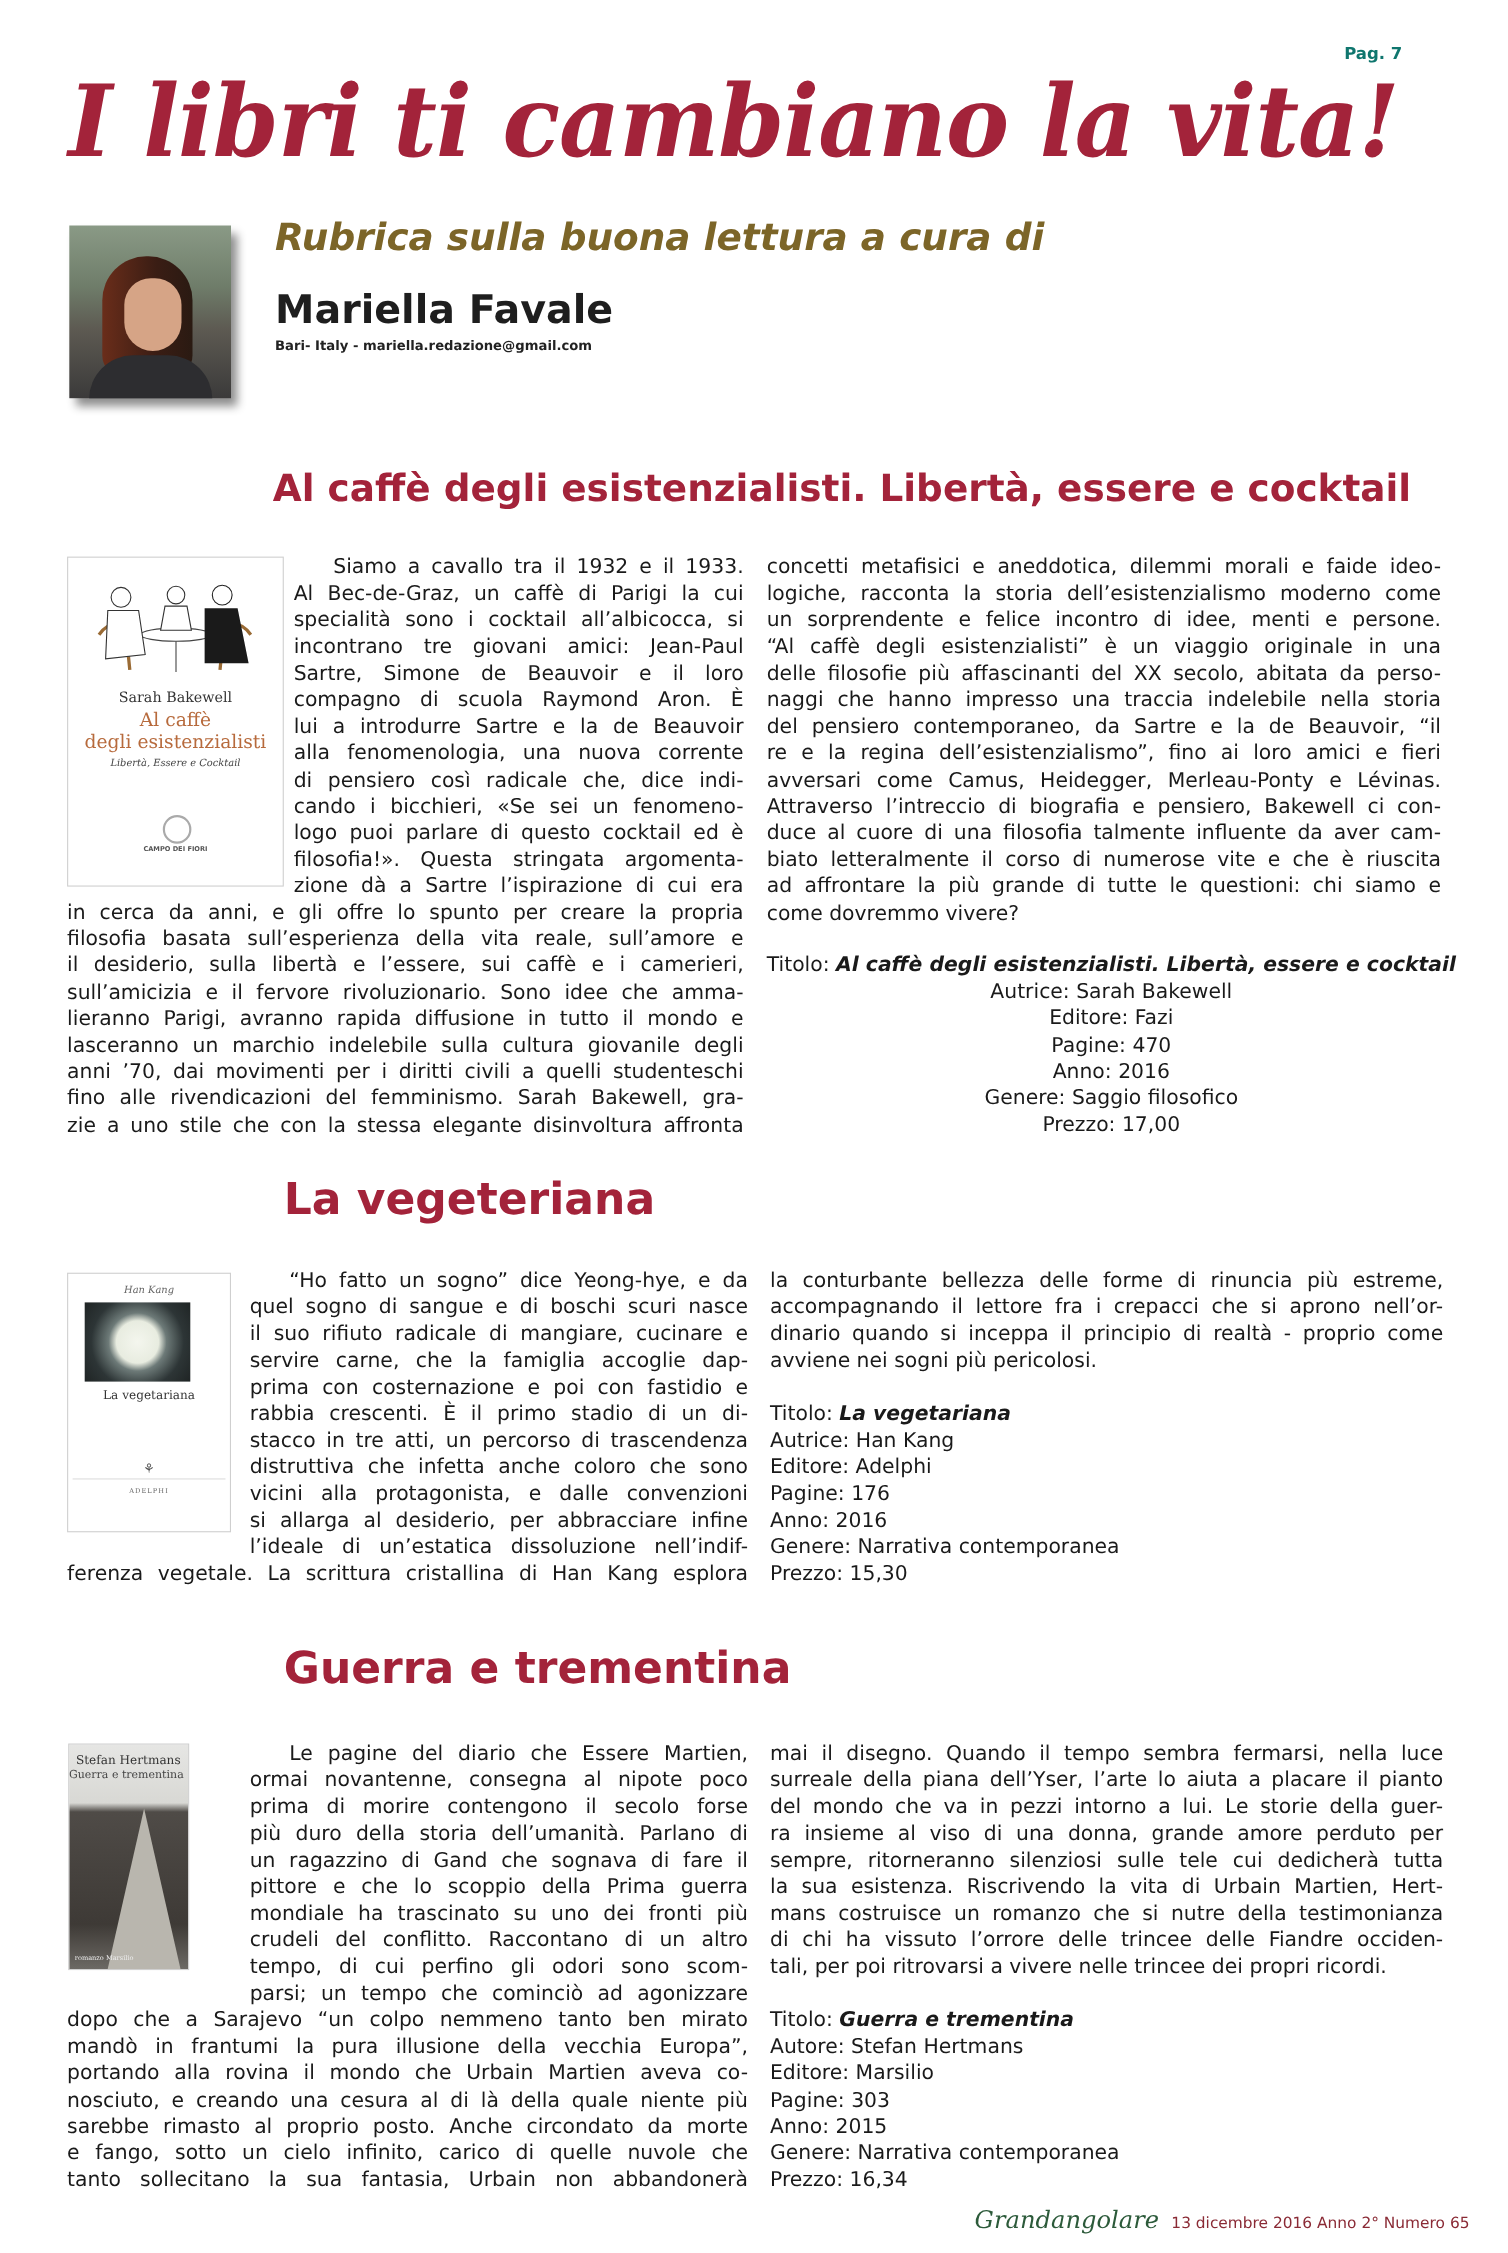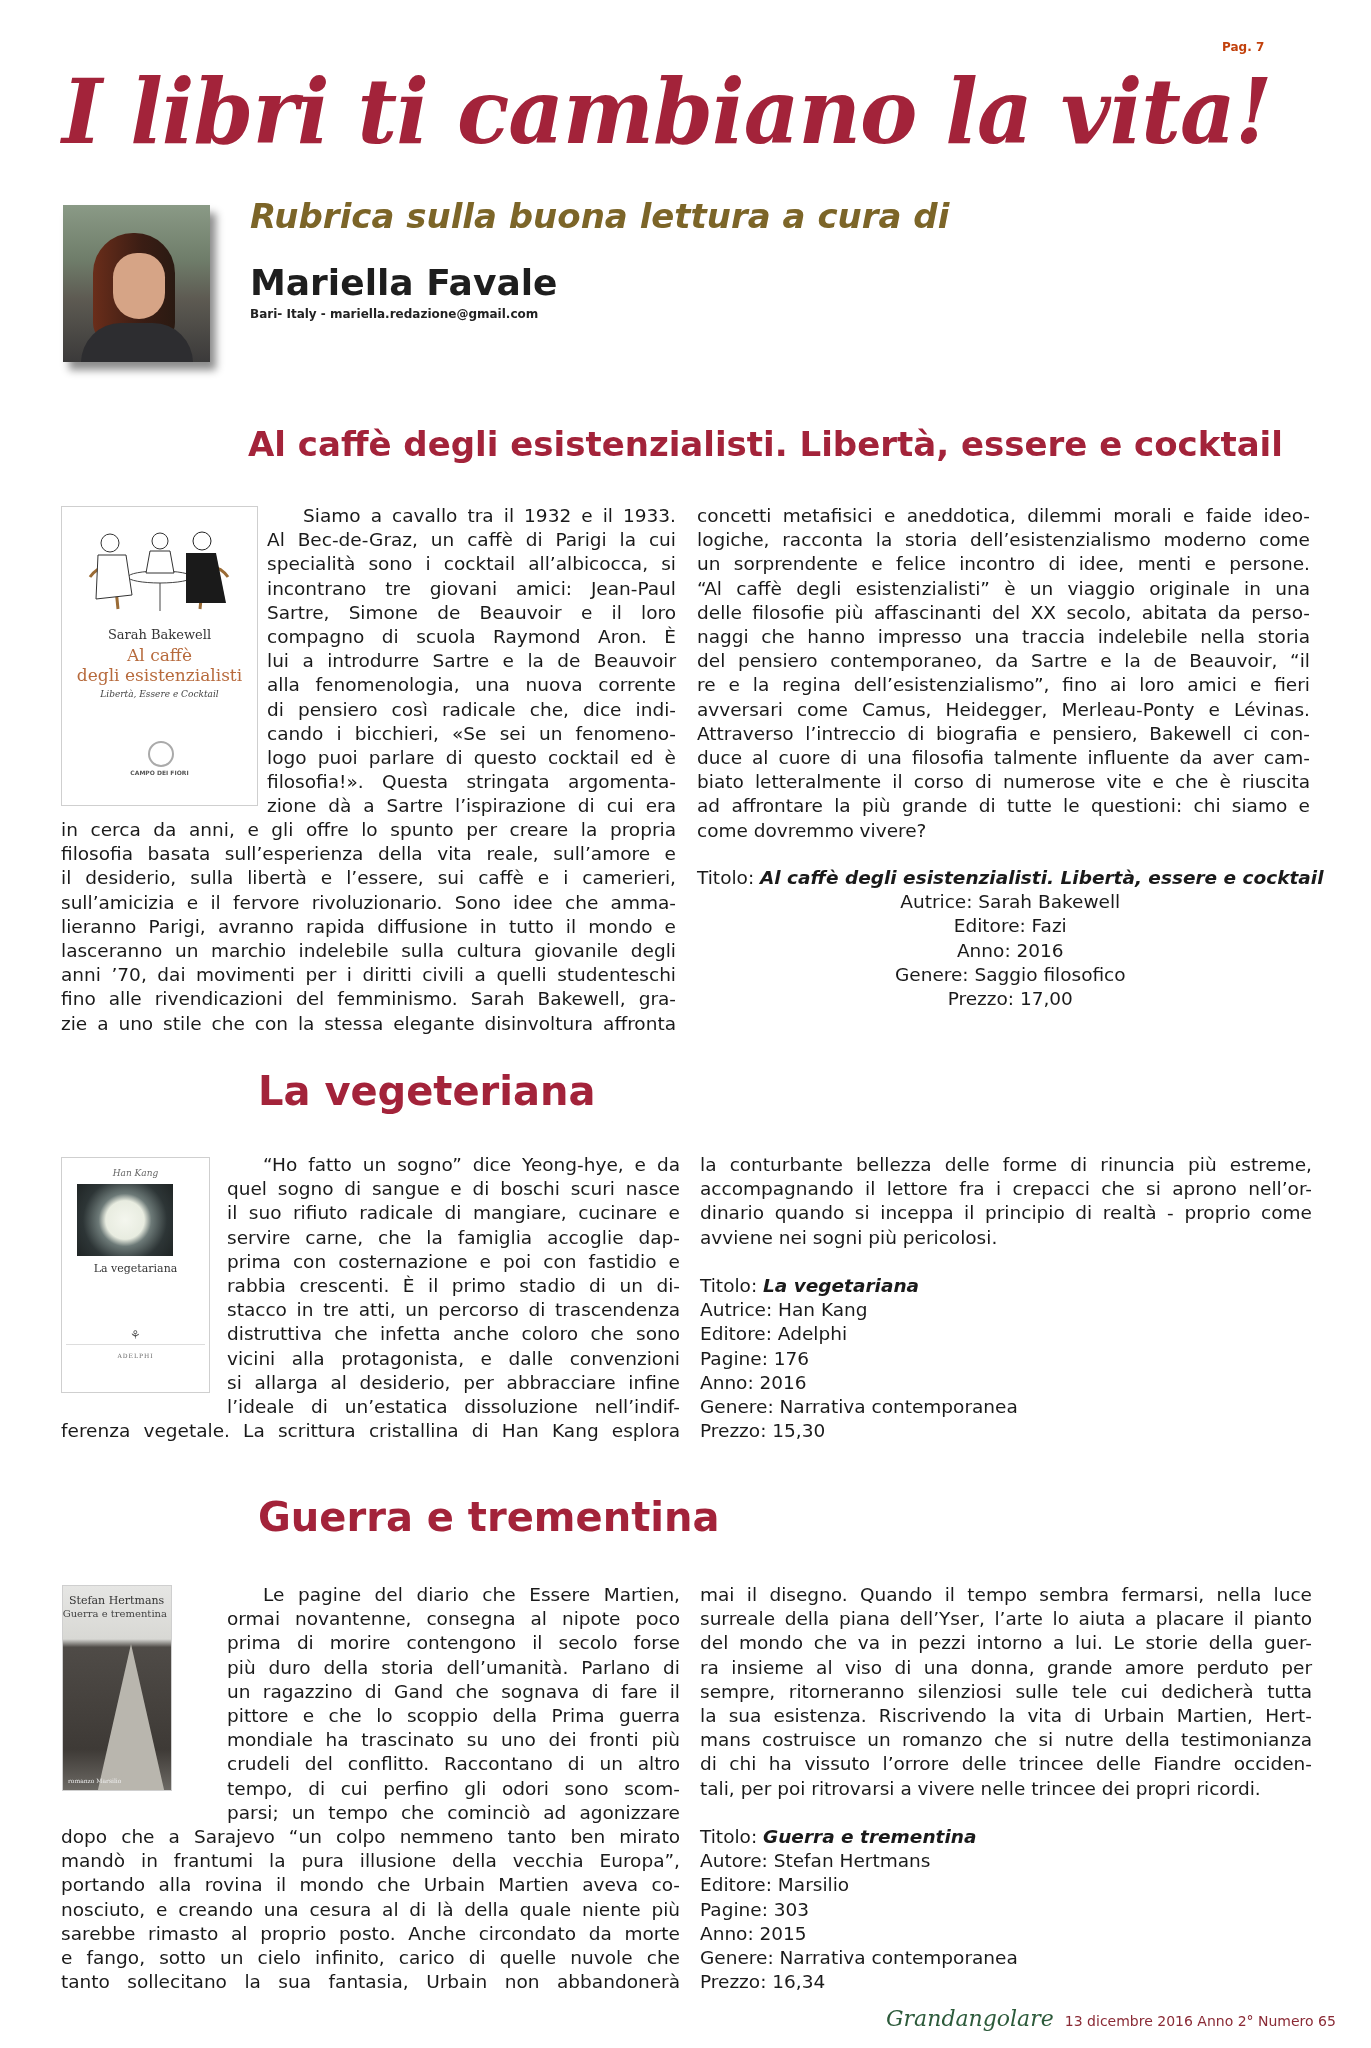--- a/index.html
+++ b/index.html
@@ -1,21 +1,21 @@
 <!DOCTYPE html>
 <html><head>
 <meta charset="utf-8">
 <style>
   * { box-sizing: border-box; margin: 0; padding: 0; }
   html, body { width: 1371px; height: 2048px; background: #ffffff; overflow: hidden; }
   body { position: relative; font-family: "DejaVu Sans", sans-serif; color: #1a1a1a; }
 
   .abs { position: absolute; }
 
-  .page-num { left: 1222px; top: 40px; font-size: 12px; font-weight: bold; color: #c2410c; font-family: "DejaVu Sans", sans-serif; }
+  .page-num { left: 1222px; top: 40px; font-size: 15px; font-weight: bold; color: #0f766e; font-family: "DejaVu Sans", sans-serif; }
 
   .masthead { left: 62px; top: 58px; font-family: "DejaVu Serif", serif; font-style: italic; font-weight: bold;
     font-size: 86px; color: #a3233a; letter-spacing: -1px; white-space: nowrap; transform: scaleY(1.05); transform-origin: left top; }
 
   .author-photo { left: 63px; top: 205px; width: 147px; height: 157px; box-shadow: 6px 8px 8px rgba(0,0,0,0.45);
     background: linear-gradient(180deg, #8a9a86 0%, #6f7d6a 35%, #5d5a52 60%, #3b3a3a 100%); overflow: hidden; }
   .author-photo .hair { position: absolute; left: 30px; top: 28px; width: 82px; height: 110px; border-radius: 40px 40px 20px 20px;
     background: linear-gradient(90deg, #6a2d1a, #3a1d14 60%, #2a1a12); }
   .author-photo .face { position: absolute; left: 50px; top: 48px; width: 52px; height: 66px; border-radius: 26px 26px 28px 28px; background: #d6a486; }
   .author-photo .body { position: absolute; left: 18px; top: 118px; width: 112px; height: 60px; border-radius: 40px 40px 0 0; background: #2d2d30; }
@@ -143,20 +143,21 @@
       <span class="line">duce al cuore di una filosofia talmente influente da aver cam-</span>
       <span class="line">biato letteralmente il corso di numerose vite e che è riuscita</span>
       <span class="line">ad affrontare la più grande di tutte le questioni: chi siamo e</span>
       <span class="line last">come dovremmo vivere?</span>
     </div>
 
   <div class="abs" style="left:697px; top:866px;text-align:center;">
     <span class="meta-line"><span>Titolo: </span><b>Al caffè degli esistenzialisti. Libertà, essere e cocktail</b></span>
     <span class="meta-line">Autrice: Sarah Bakewell</span>
     <span class="meta-line">Editore: Fazi</span>
+    <span class="meta-line">Pagine: 470</span>
     <span class="meta-line">Anno: 2016</span>
     <span class="meta-line">Genere: Saggio filosofico</span>
     <span class="meta-line">Prezzo: 17,00</span>
   </div>
 </section>
 
 <section>
   <h2 class="abs article-title big" style="left:258px; top:1068px;">La vegeteriana</h2>
 
   <div class="abs cover" style="left:61px; top:1157px; width:149px; height:236px;">

